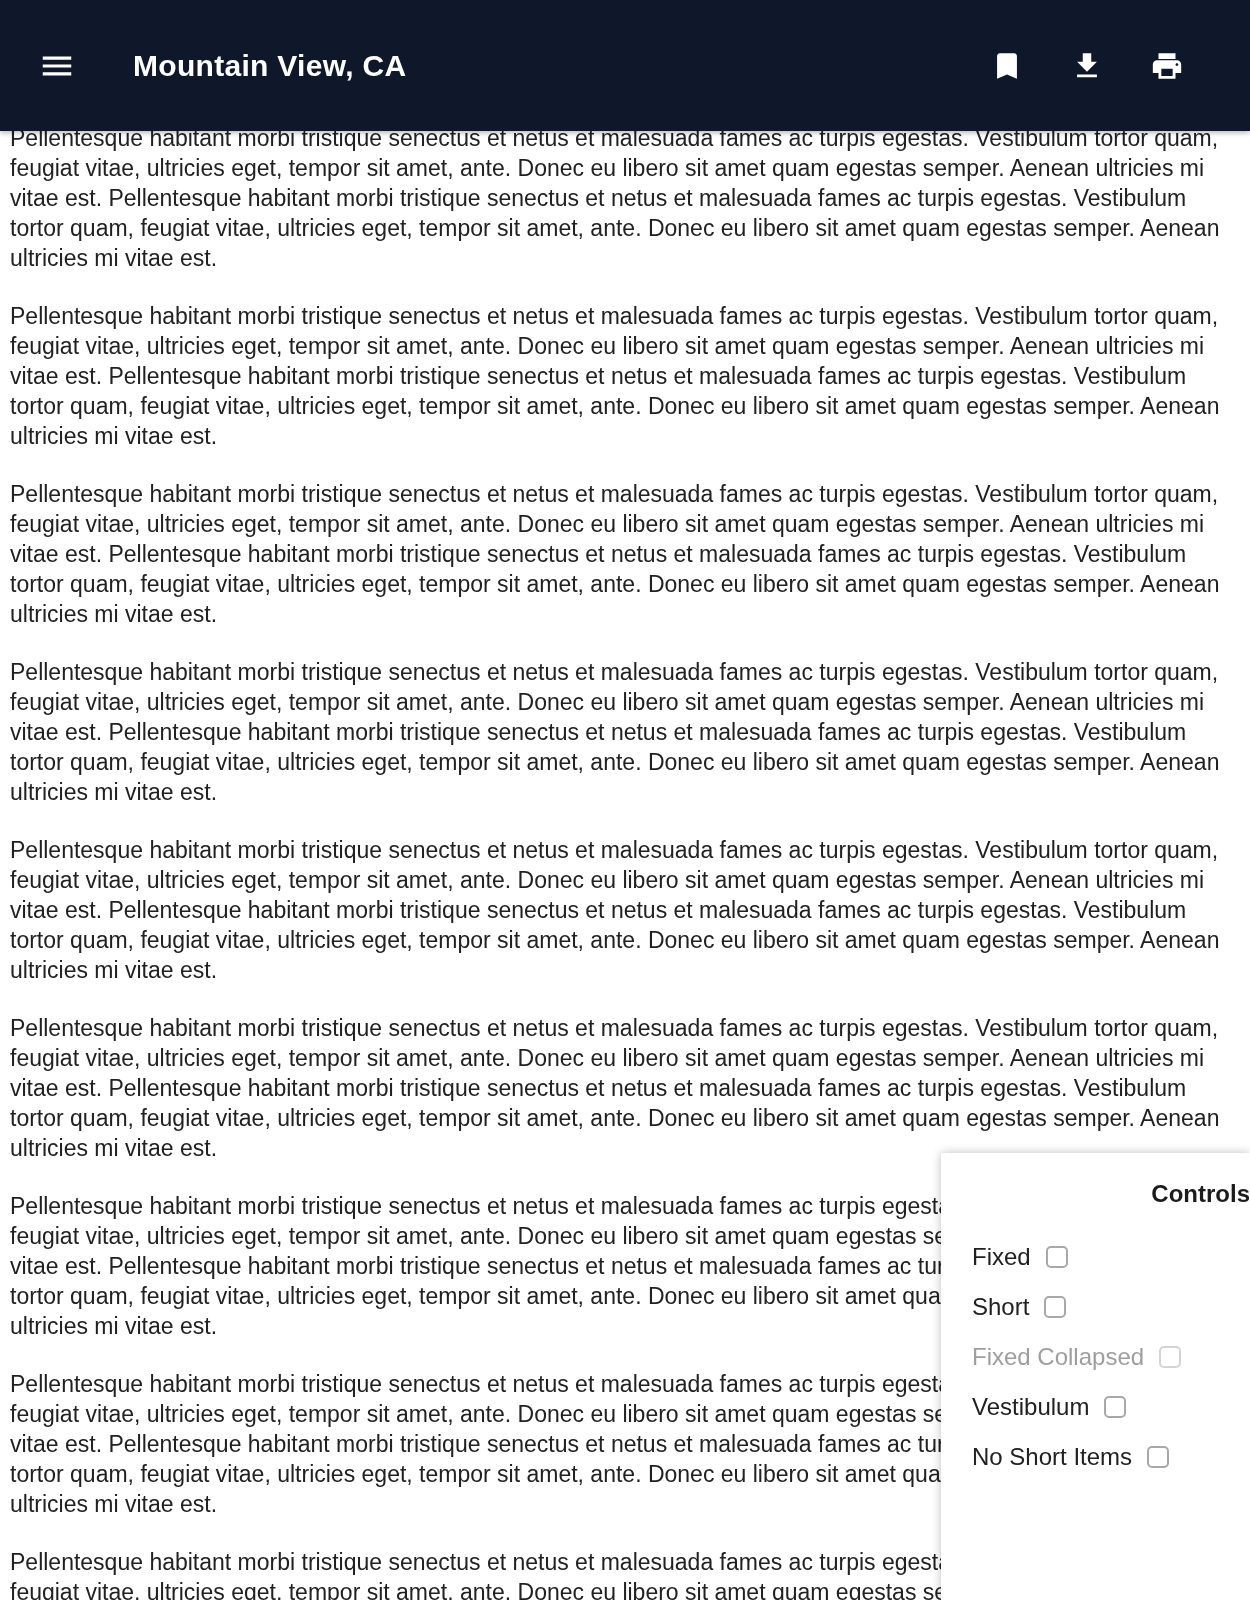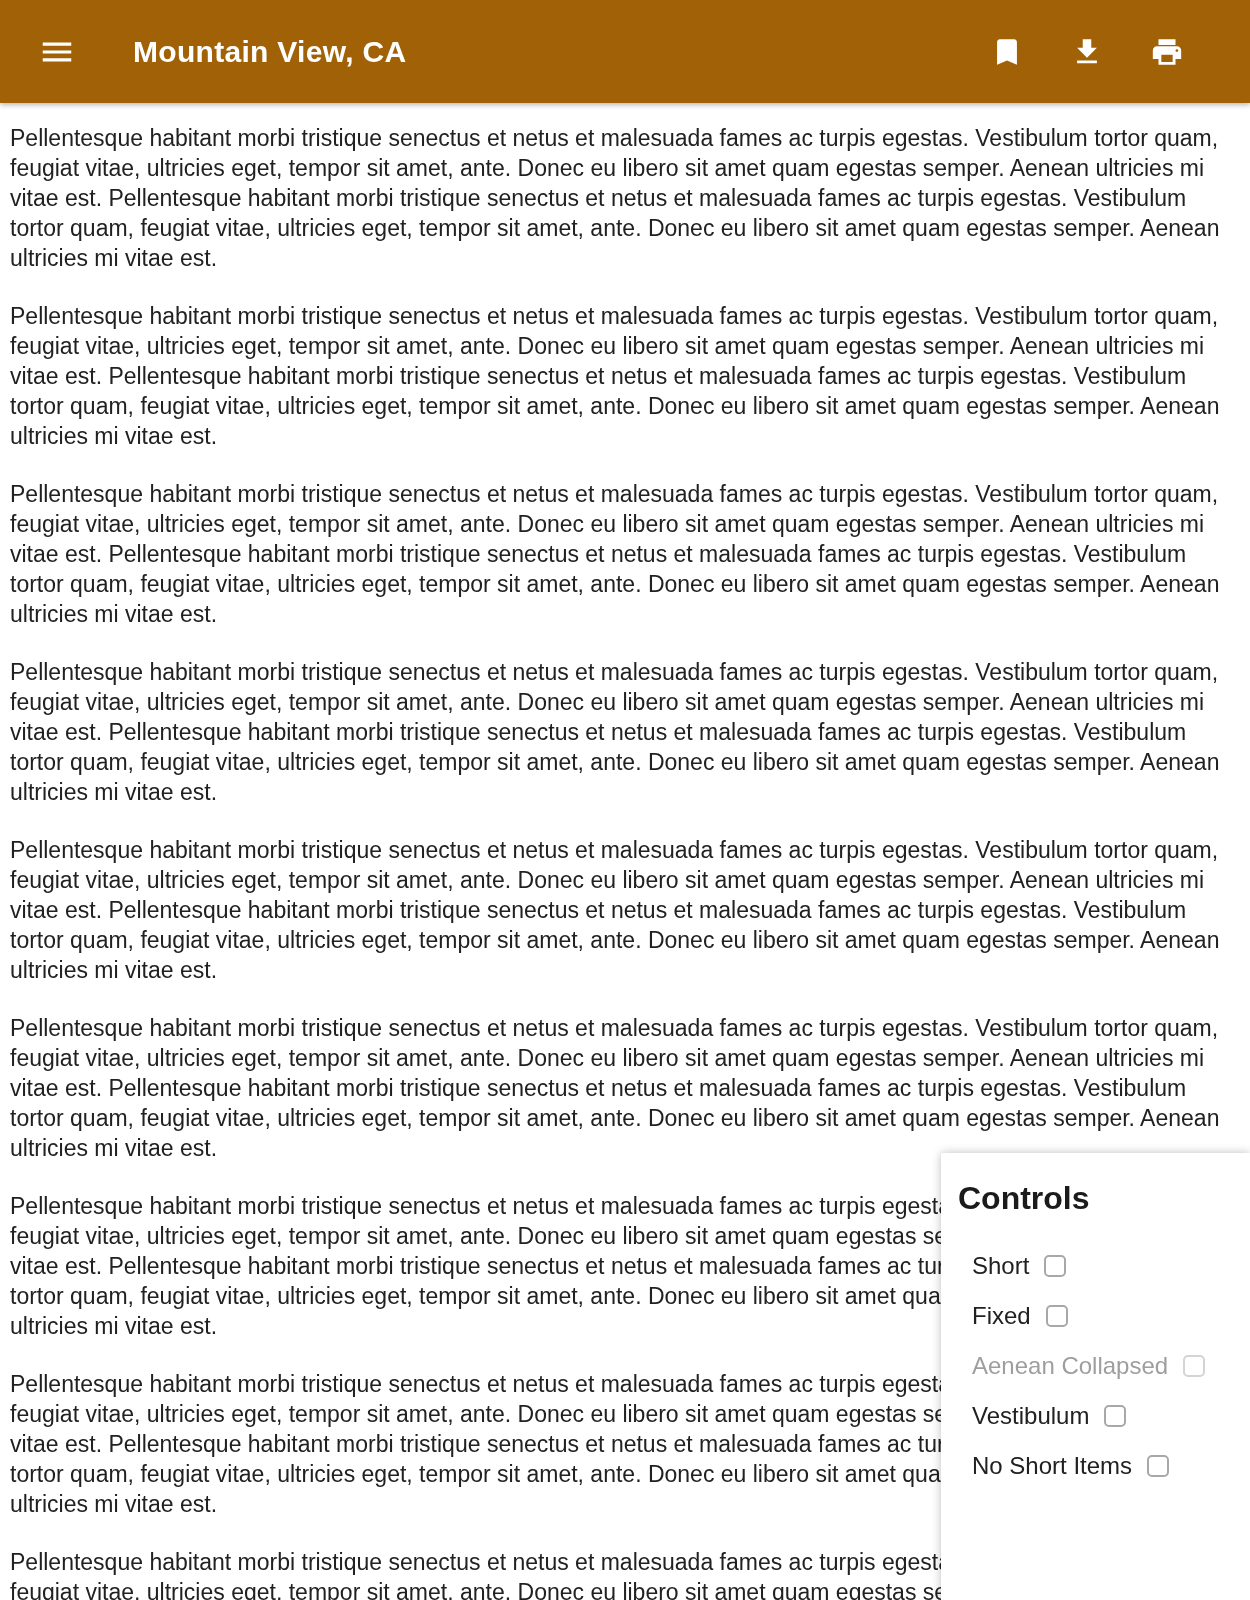--- a/index.html
+++ b/index.html
@@ -5,22 +5,22 @@
   html, body { margin: 0; padding: 0; }
   body {
     width: 1250px; height: 1600px;
     overflow: hidden; position: relative;
     background: #ffffff;
     font-family: "Liberation Sans", sans-serif;
   }
 
   
   .appbar {
-    position: absolute; top: 0; left: 0; right: 0; height: 103px;
-    background: #a16207;
+    position: absolute; top: 0; left: 0; right: 0; height: 131px;
+    background: #0f172a;
     display: flex; align-items: center;
     color: #ffffff;
     box-shadow: 0 2px 5px rgba(0,0,0,0.28);
     z-index: 5;
   }
   .icon-btn {
     background: none; border: none; padding: 0; cursor: pointer;
     display: flex; align-items: center; justify-content: center;
   }
   .menu-btn { margin-left: 33px; width: 48px; height: 48px; }
@@ -49,21 +49,21 @@
     width: 309px; height: 460px;
     box-sizing: border-box;
     background: #ffffff;
     box-shadow: 0 0 10px rgba(0,0,0,0.26);
     border-radius: 2px 0 0 0;
     padding: 27px 0 0 17px;
     z-index: 10;
   }
   .controls-title {
     margin: 0 0 24px 0;
-    font-size: 32px; font-weight: bold; color: #1b1b1b;
+    font-size: 24px; font-weight: bold; color: #1b1b1b; text-align: right;
   }
   .control-row {
     display: flex; align-items: center;
     height: 50px; margin-left: 14px; gap: 15px;
     font-size: 24px; color: #212121;
   }
   .checkbox {
     width: 22px; height: 22px; box-sizing: border-box;
     border: 2px solid #a8a8a8; border-radius: 5px;
     background: #ffffff; flex: 0 0 auto;
@@ -117,29 +117,29 @@
     <p>Pellentesque habitant morbi tristique senectus et netus et malesuada fames ac turpis egestas. Vestibulum tortor quam, feugiat vitae, ultricies eget, tempor sit amet, ante. Donec eu libero sit amet quam egestas semper. Aenean ultricies mi vitae est. Pellentesque habitant morbi tristique senectus et netus et malesuada fames ac turpis egestas. Vestibulum tortor quam, feugiat vitae, ultricies eget, tempor sit amet, ante. Donec eu libero sit amet quam egestas semper. Aenean ultricies mi vitae est.</p>
     <p>Pellentesque habitant morbi tristique senectus et netus et malesuada fames ac turpis egestas. Vestibulum tortor quam, feugiat vitae, ultricies eget, tempor sit amet, ante. Donec eu libero sit amet quam egestas semper. Aenean ultricies mi vitae est. Pellentesque habitant morbi tristique senectus et netus et malesuada fames ac turpis egestas. Vestibulum tortor quam, feugiat vitae, ultricies eget, tempor sit amet, ante. Donec eu libero sit amet quam egestas semper. Aenean ultricies mi vitae est.</p>
     <p>Pellentesque habitant morbi tristique senectus et netus et malesuada fames ac turpis egestas. Vestibulum tortor quam, feugiat vitae, ultricies eget, tempor sit amet, ante. Donec eu libero sit amet quam egestas semper. Aenean ultricies mi vitae est. Pellentesque habitant morbi tristique senectus et netus et malesuada fames ac turpis egestas. Vestibulum tortor quam, feugiat vitae, ultricies eget, tempor sit amet, ante. Donec eu libero sit amet quam egestas semper. Aenean ultricies mi vitae est.</p>
     <p>Pellentesque habitant morbi tristique senectus et netus et malesuada fames ac turpis egestas. Vestibulum tortor quam, feugiat vitae, ultricies eget, tempor sit amet, ante. Donec eu libero sit amet quam egestas semper. Aenean ultricies mi vitae est. Pellentesque habitant morbi tristique senectus et netus et malesuada fames ac turpis egestas. Vestibulum tortor quam, feugiat vitae, ultricies eget, tempor sit amet, ante. Donec eu libero sit amet quam egestas semper. Aenean ultricies mi vitae est.</p>
   </main>
 
 <aside class="controls-panel">
   <h2 class="controls-title">Controls</h2>
   <div>
       <div class="control-row">
+        <span class="control-label">Fixed</span>
+        <span class="checkbox"></span>
+      </div>
+      <div class="control-row">
         <span class="control-label">Short</span>
         <span class="checkbox"></span>
       </div>
-      <div class="control-row">
-        <span class="control-label">Fixed</span>
-        <span class="checkbox"></span>
-      </div>
       <div class="control-row disabled">
-        <span class="control-label">Aenean Collapsed</span>
+        <span class="control-label">Fixed Collapsed</span>
         <span class="checkbox"></span>
       </div>
       <div class="control-row">
         <span class="control-label">Vestibulum</span>
         <span class="checkbox"></span>
       </div>
       <div class="control-row">
         <span class="control-label">No Short Items</span>
         <span class="checkbox"></span>
       </div>

